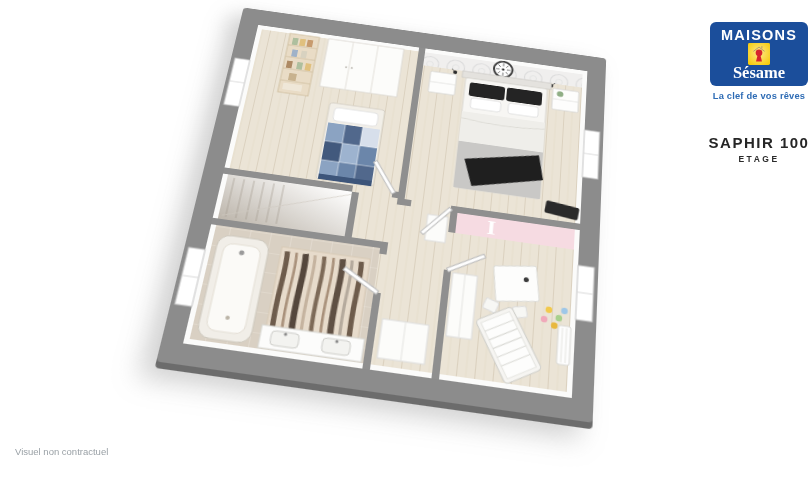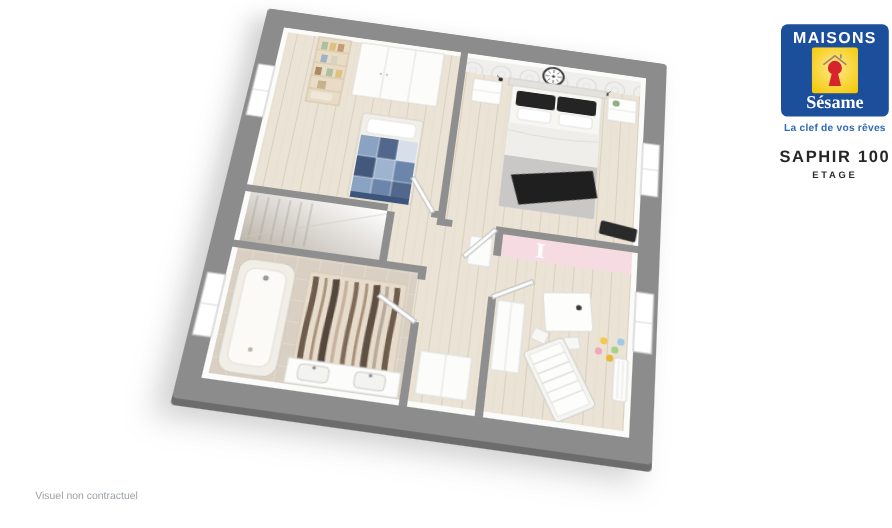--- a/index.html
+++ b/index.html
@@ -7,34 +7,34 @@
          font-family:"Liberation Sans",sans-serif;}
   
   .plan-rotate{position:absolute;left:202px;top:-4px;width:400px;height:400px;
                transform:rotate(8deg);transform-origin:center center;}
   .plan-tilt{width:400px;height:400px;transform:perspective(950px) rotateX(26deg);
              transform-origin:center center;
              filter:drop-shadow(-12px 10px 12px rgba(100,100,100,0.30));}
   .plan-tilt svg{overflow:visible;display:block;}
   
   .brand-block{position:absolute;left:699px;top:22px;width:120px;text-align:center;}
-  .brand-panel{width:98px;height:84px;margin:0 auto;background:#1b4e9b;border-radius:6px;
+  .brand-panel{width:98px;height:64px;margin:0 auto;background:#1b4e9b;border-radius:6px;
                display:flex;flex-direction:column;align-items:center;justify-content:space-between;
                padding:6px 0 5px 0;box-sizing:border-box;}
   .brand-line{color:#ffffff;font-weight:bold;font-size:14.5px;letter-spacing:1.2px;line-height:1;}
   .brand-badge{width:42px;height:42px;}
   .brand-script{color:#ffffff;font-family:Liberation Serif, serif;font-weight:bold;
                 font-size:16.5px;line-height:1;}
   .brand-tagline{margin-top:5px;font-size:9.3px;font-weight:bold;color:#2e6cb5;letter-spacing:0.2px;}
   
   .title-block{position:absolute;left:699px;top:135px;width:120px;text-align:center;color:#262626;}
   .title-model{font-size:15px;font-weight:bold;letter-spacing:1.5px;line-height:1.1;}
   .title-floor{font-size:8.5px;font-weight:bold;letter-spacing:2.5px;margin-top:2px;color:#2b2b2b;}
   
-  .footnote{position:absolute;left:32px;top:446px;font-size:9.5px;color:#9aa1a6;}
+  .footnote{position:absolute;left:15px;top:446px;font-size:9.5px;color:#9aa1a6;}
 </style>
 </head>
 <body>
 
 <div class="stage">
 
   <div class="plan-rotate">
     <div class="plan-tilt">
       <svg width="400" height="400" viewBox="0 0 400 400">
         <defs>

